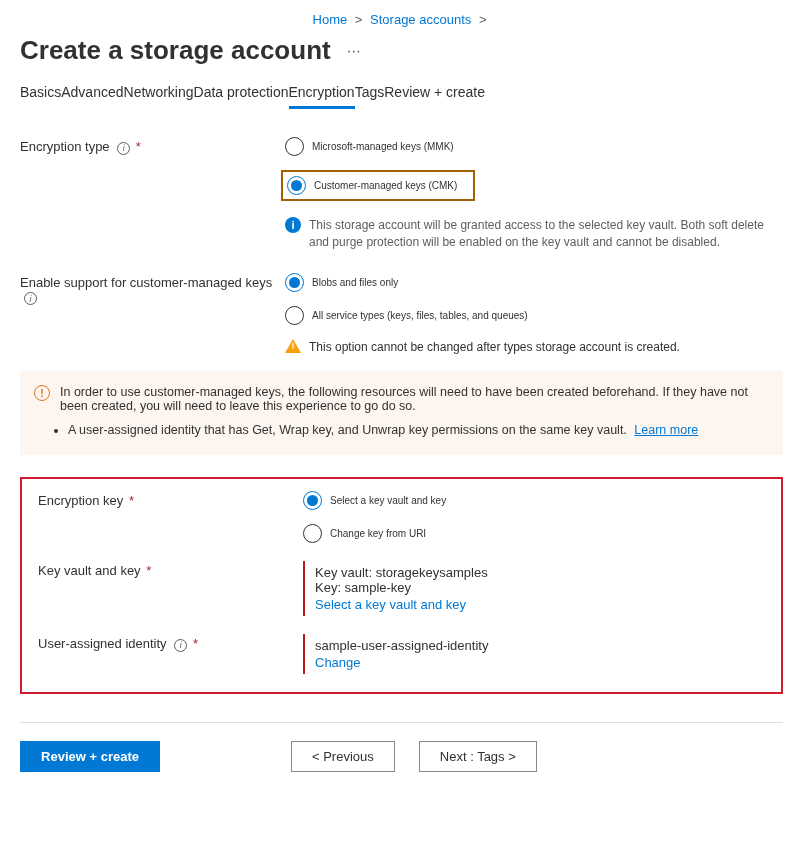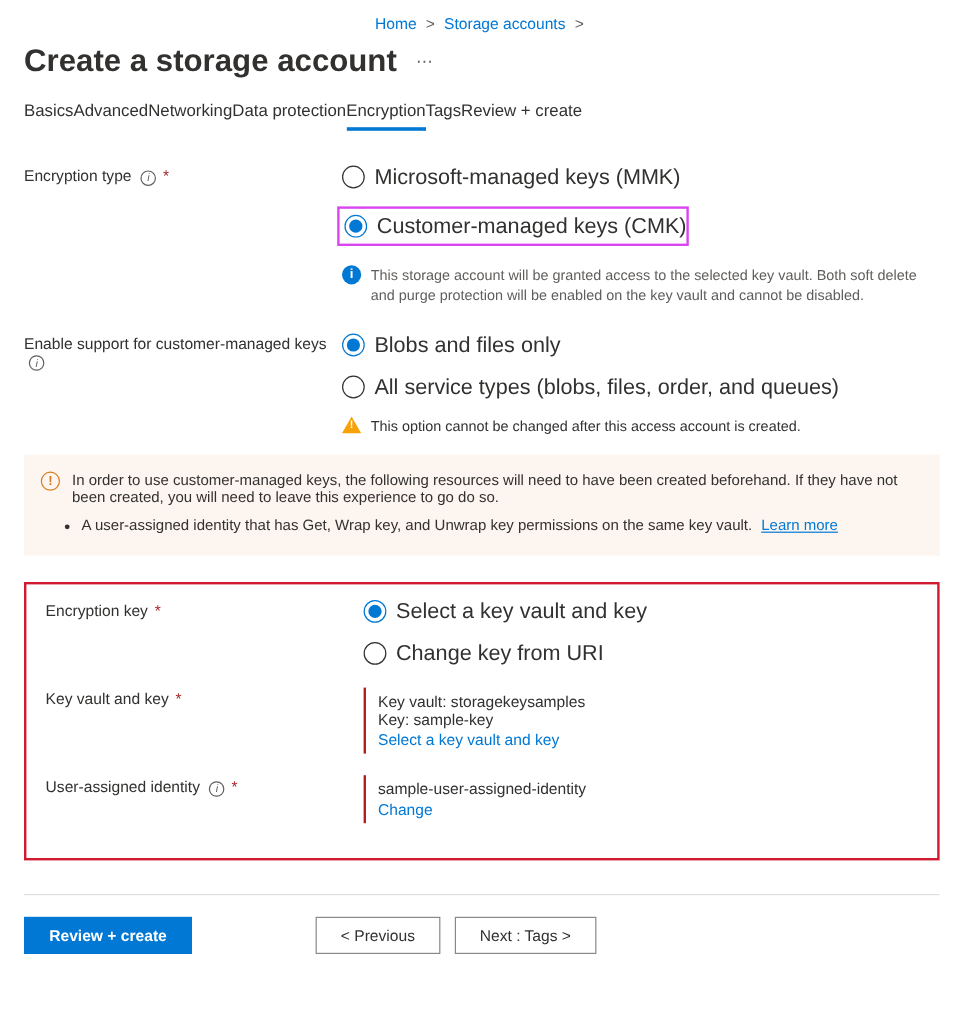--- a/index.html
+++ b/index.html
@@ -28,22 +28,22 @@
   .radio-outer {
     width: 19px; height: 19px; border-radius: 50%;
     border: 1px solid #323130; display: inline-flex;
     align-items: center; justify-content: center; margin-right: 8px;
     flex-shrink: 0;
   }
   .radio-outer.selected { border-color: #0078d4; }
   .radio-inner {
     width: 11px; height: 11px; border-radius: 50%; background: #0078d4;
   }
-  .radio-label { font-size: 18px; }
-  .highlight-box { border: 2px solid #d946ef; display: inline-flex; align-items: flex-end; padding: 4px 0 4px 4px; margin-left: -4px; margin-bottom: 10px;}
+  .radio-label { font-size: 10px; }
+  .highlight-box { border: 2px solid #a16207; display: inline-flex; align-items: flex-end; padding: 4px 16px 4px 4px; margin-left: -4px; margin-bottom: 10px;}
   .info-row { display: flex; align-items: flex-start; margin-top: 6px; }
   .info-icon {
     width: 16px; height: 16px; border-radius: 50%; background: #0078d4;
     color: #fff; font-size: 11px; font-weight: bold; display: inline-flex;
     align-items: center; justify-content: center; margin-right: 8px; flex-shrink: 0;
     font-style: normal;
   }
   .info-text { font-size: 12px; color: #605e5c; line-height: 1.4; }
   .warn-triangle {
     width: 0; height: 0; border-left: 8px solid transparent;
@@ -150,25 +150,25 @@
     </div>
     <div class="form-control-col">
       <div class="radio-row">
         <span class="radio-outer selected">
             <span class="radio-inner"></span>
           </span>
         <span class="radio-label">Blobs and files only</span>
       </div>
       <div class="radio-row">
         <span class="radio-outer"></span>
-        <span class="radio-label">All service types (blobs, files, order, and queues)</span>
+        <span class="radio-label">All service types (keys, files, tables, and queues)</span>
       </div>
       <div class="info-row">
         <span class="warn-triangle"></span>
-        <span class="info-text" style="color:#323130;">This option cannot be changed after this access account is created.</span>
+        <span class="info-text" style="color:#323130;">This option cannot be changed after types storage account is created.</span>
       </div>
     </div>
   </div>
 
   <div class="orange-panel">
     <div class="panel-row">
       <span class="bang-icon">!</span>
       <span>In order to use customer-managed keys, the following resources will need to have been created beforehand. If they have not been created, you will need to leave this experience to go do so.</span>
     </div>
     <ul>
@@ -207,38 +207,38 @@
       </div>
       <div class="form-control-col">
         <div class="kv-display">
           <div>Key vault: storagekeysamples</div>
           <div>Key: sample-key</div>
           <span class="link">Select a key vault and key</span>
         </div>
       </div>
     </div>
 
-    <div class="form-row" style="margin-top:18px; margin-bottom:11px;">
+    <div class="form-row" style="margin-top:18px; margin-bottom:0;">
       <div class="form-label-col">
         <span>User-assigned identity</span>
         <span class="help-icon">i</span>
         <span class="required">*</span>
       </div>
       <div class="form-control-col">
         <div class="kv-display">
           <div>sample-user-assigned-identity</div>
           <span class="link">Change</span>
         </div>
       </div>
     </div>
 
   </div>
 
   <hr class="footer-sep">
 
   <div class="footer-bar">
     <button class="btn-primary">Review + create</button>
-    <div style="display:flex; gap:12px; margin-left:73px;">
+    <div style="display:flex; gap:24px; margin-left:101px;">
       <button class="btn-secondary">&lt;  Previous</button>
       <button class="btn-secondary">Next : Tags  &gt;</button>
     </div>
   </div>
 </div>
 
 </body></html>

